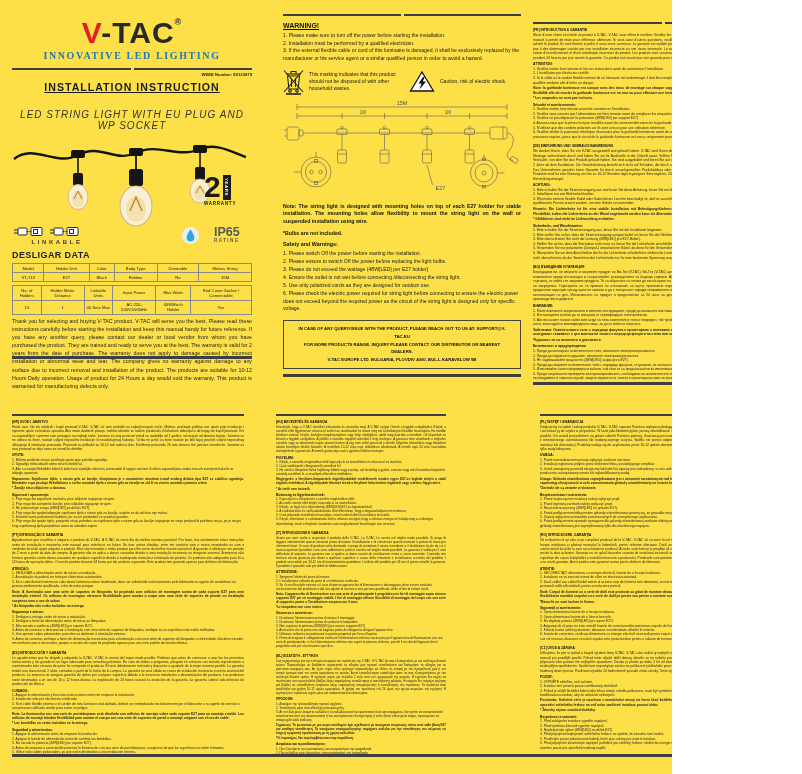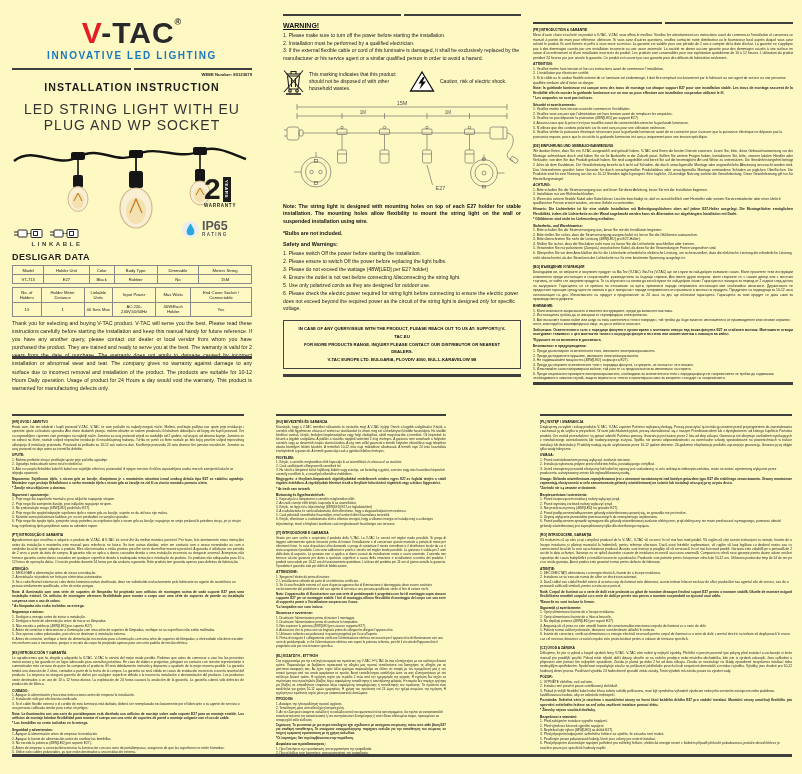--- a/index.html
+++ b/index.html
@@ -1,49 +1,49 @@
 <!DOCTYPE html>
 <html><head>
 <meta charset="utf-8">
 <style>
   * { margin:0; padding:0; box-sizing:border-box; }
   html,body { background:#ffffff; }
   body { font-family:"Liberation Sans","DejaVu Sans",sans-serif; color:#1a1a1a; }
-  .page { position:relative; width:802px; height:774px; background:#fef9c3; overflow:hidden; }
+  .page { position:relative; width:672px; height:774px; background:#fde047; overflow:hidden; }
 
   
   .rule2 { display:flex; gap:3px; }
   .rule2 i { flex:1; height:2px; background:#3f3f3f; }
   .rule-abs { position:absolute; background:#3f3f3f; }
 
   
   .panel-left { position:absolute; left:12px; top:6px; width:240px; height:374px; }
   .logo-wrap { text-align:center; padding-top:12px; line-height:1; }
   .logo-line { font-weight:800; font-size:30px; letter-spacing:1px; color:#27292b; }
   .logo-v { color:#e31e26; }
   .logo-reg { font-size:9px; vertical-align:18px; font-weight:700; }
-  .tagline { margin-top:3px; font-size:10px; font-weight:800; letter-spacing:1.6px; color:#1b78be; }
+  .tagline { margin-top:3px; font-size:10px; font-weight:800; letter-spacing:1.6px; color:#1b78be;font-family:Liberation Serif, serif; }
   .logo-divider { margin-top:7px; }
   .weee { margin-top:2px; text-align:right; font-size:4.2px; font-weight:700; color:#222; }
-  .doc-title { margin-top:4px; text-align:center; font-size:10.6px; font-weight:800; letter-spacing:1px; color:#1d1d1d; }
-  .doc-subtitle { margin-top:8px; text-align:center; font-size:14px; font-weight:500; letter-spacing:1px; color:#333; }
+  .doc-title { margin-top:4px; text-align:center; font-size:10.6px; font-weight:800; letter-spacing:1px; color:#1d1d1d;text-decoration:underline; }
+  .doc-subtitle { margin-top:16px; text-align:center; font-size:10px; font-weight:500; letter-spacing:1px; color:#333;font-style:italic; }
 
   .hero { position:relative; height:114px; margin-top:2px; }
   .hero svg { display:block; }
   .linkable { position:absolute; left:2px; bottom:2px; width:86px; text-align:center; }
   .linkable-text { margin-top:1px; font-size:6px; font-weight:600; letter-spacing:2.6px; color:#3a3a3a; }
 
   .badge-warranty { position:absolute; left:192px; top:42px; width:44px; }
   .bw-row { display:flex; align-items:flex-end; }
   .bw-num { font-size:30px; font-weight:800; line-height:0.82; color:#1c1c1c; }
   .bw-bar { width:8px; height:25px; background:#1c1c1c; margin-left:2px; display:flex; align-items:center; justify-content:center; }
   .bw-bar span { writing-mode:vertical-rl; font-size:4.4px; color:#fff; font-weight:700; letter-spacing:0.6px; }
   .bw-word { margin-top:1px; font-size:4.6px; font-weight:700; letter-spacing:0.7px; color:#1c1c1c; }
 
-  .badge-ip { position:absolute; left:170px; top:86px; display:flex; align-items:center; gap:3px; }
+  .badge-ip { position:absolute; left:170px; top:94px; display:flex; align-items:center; gap:15px; }
   .ip-drop { width:17px; height:17px; border-radius:50%; background:#ededee; display:flex; align-items:center; justify-content:center; }
   .ip-col { text-align:right; line-height:0.95; }
   .ip-text { font-size:12.5px; font-weight:800; color:#57585a; }
   .ip-rating { font-size:4.6px; font-weight:700; letter-spacing:1.4px; color:#57585a; }
 
   .tech-heading { margin-top:3px; font-size:9px; font-weight:800; letter-spacing:0.4px; color:#1d1d1d; }
   table.tech { width:100%; border-collapse:collapse; margin-top:3px; font-size:4.2px; color:#222; }
   table.tech th, table.tech td { border:0.6px solid #8a8a8a; font-weight:400; text-align:center; padding:1.6px 1px; }
   .intro-heading { margin-top:5px; font-size:9.4px; font-weight:800; letter-spacing:0.2px; color:#1d1d1d; }
   .intro-body { margin-top:2.5px; font-size:5.3px; line-height:1.52; text-align:justify; color:#222; }

